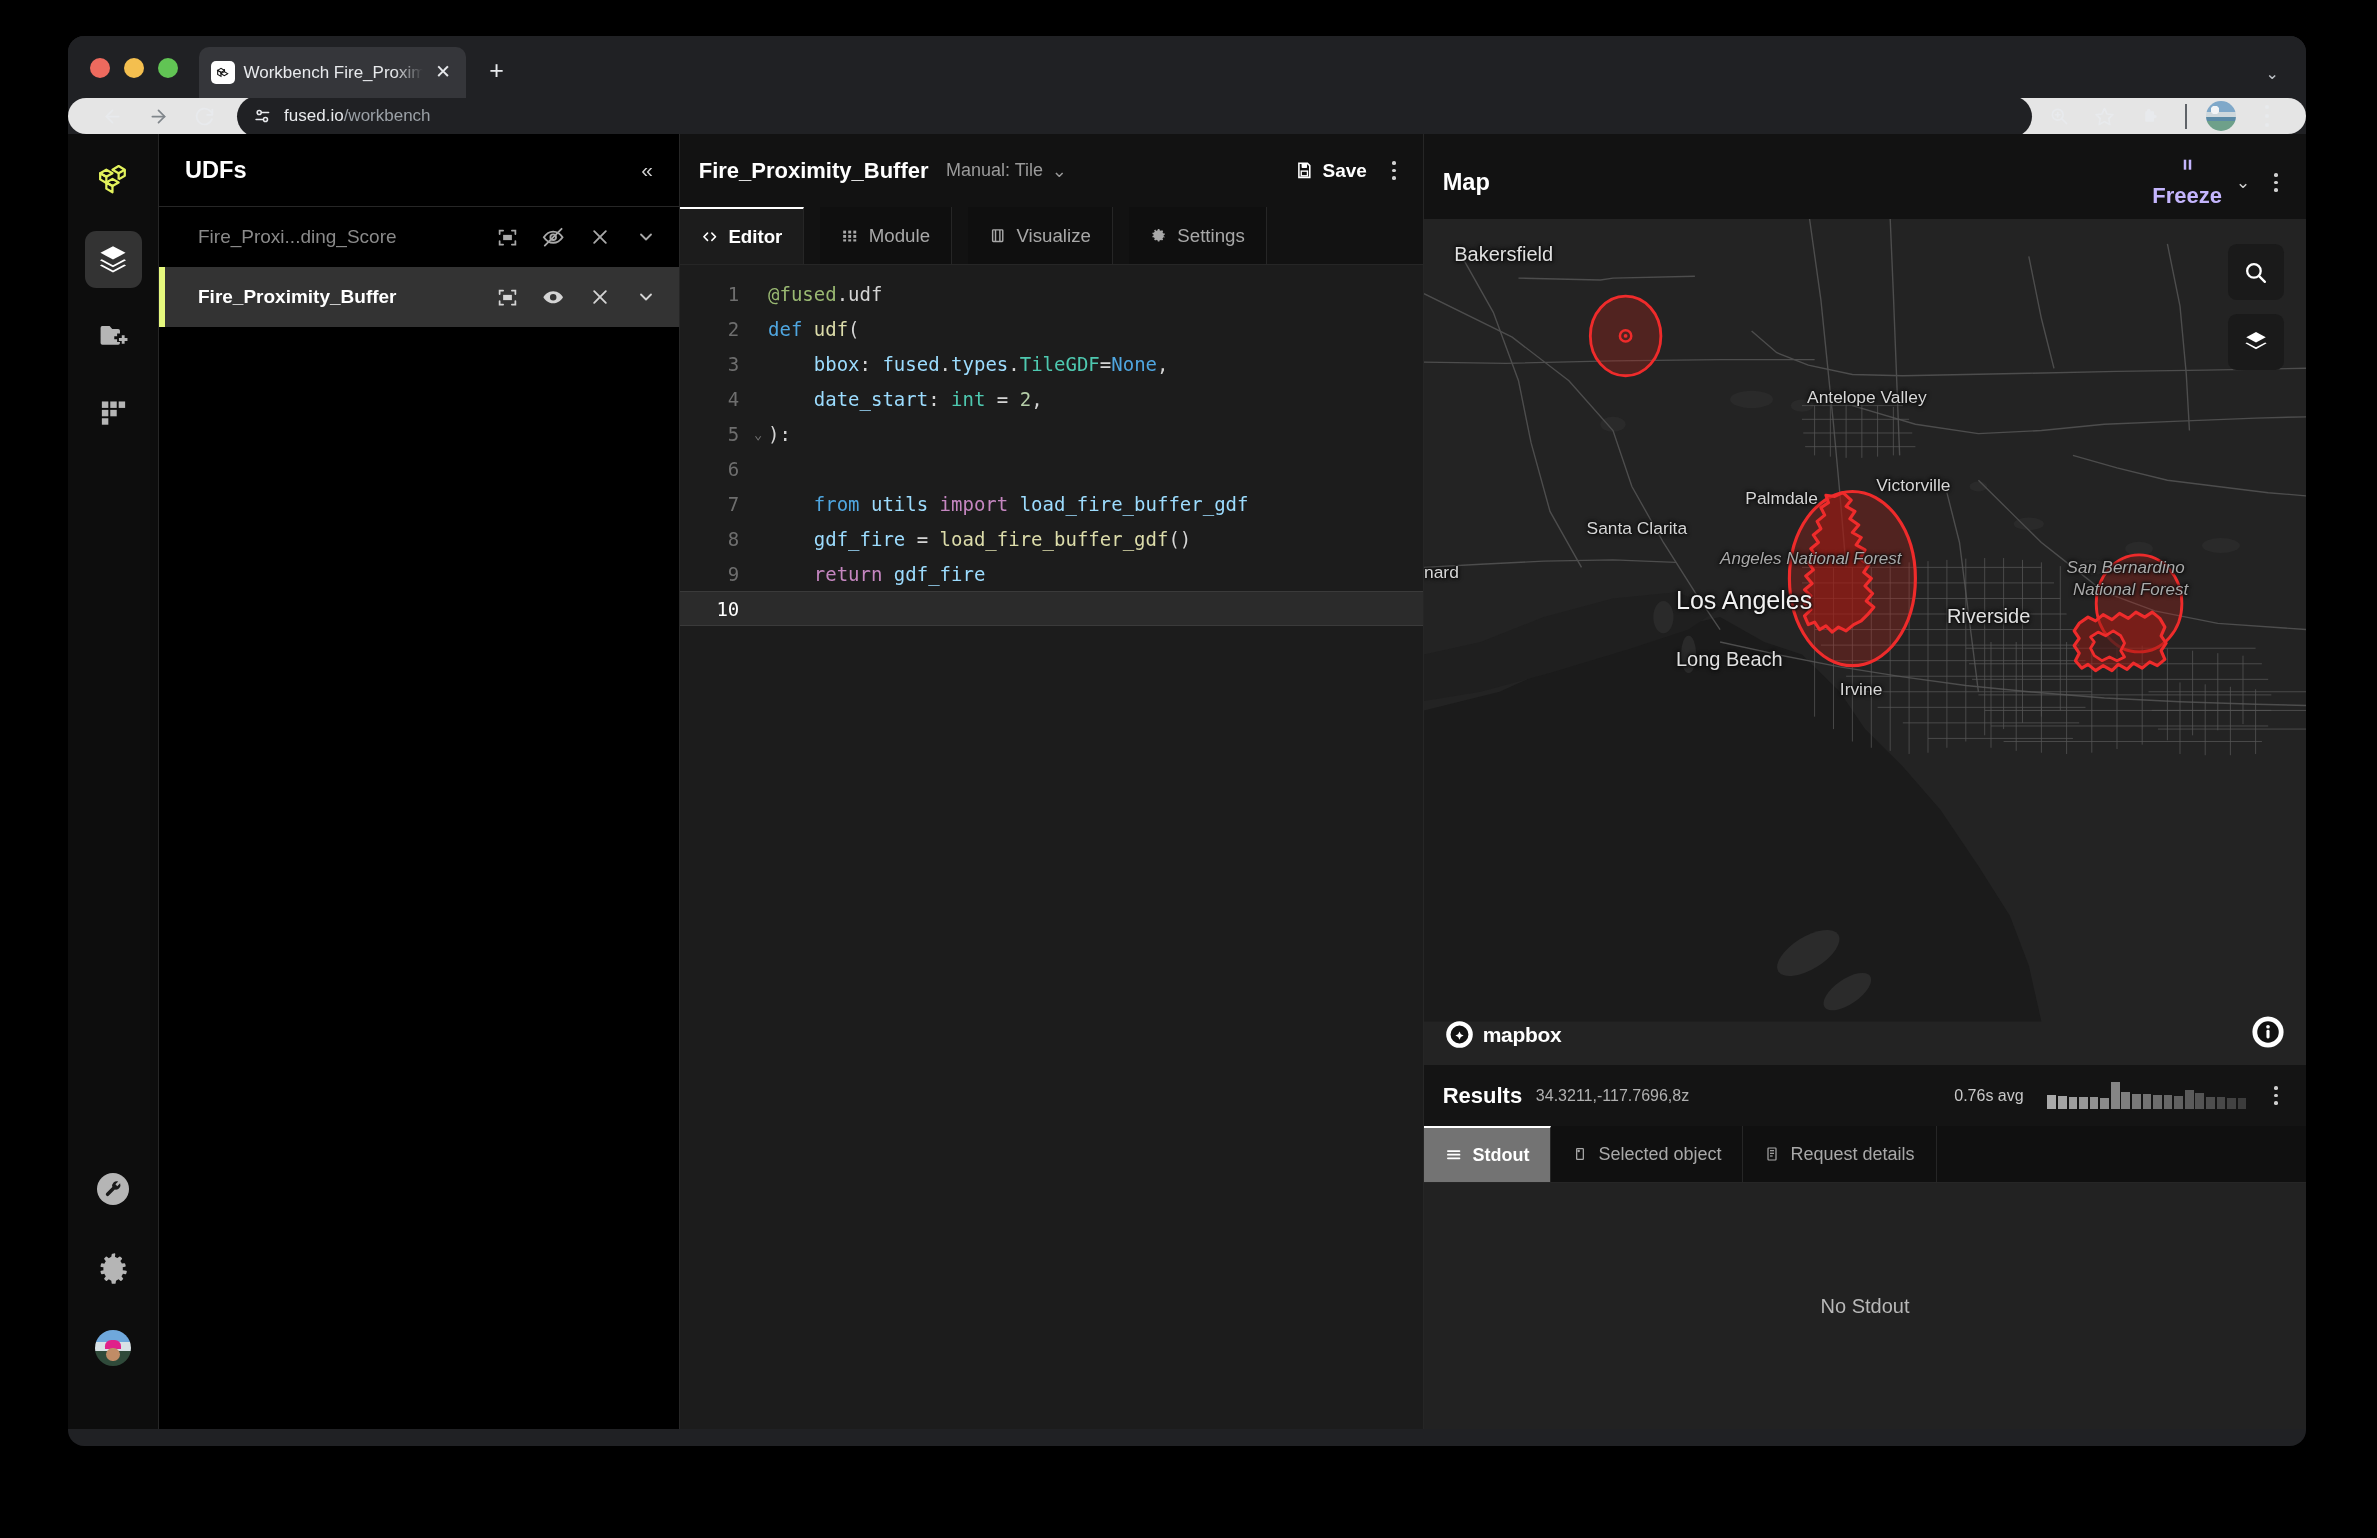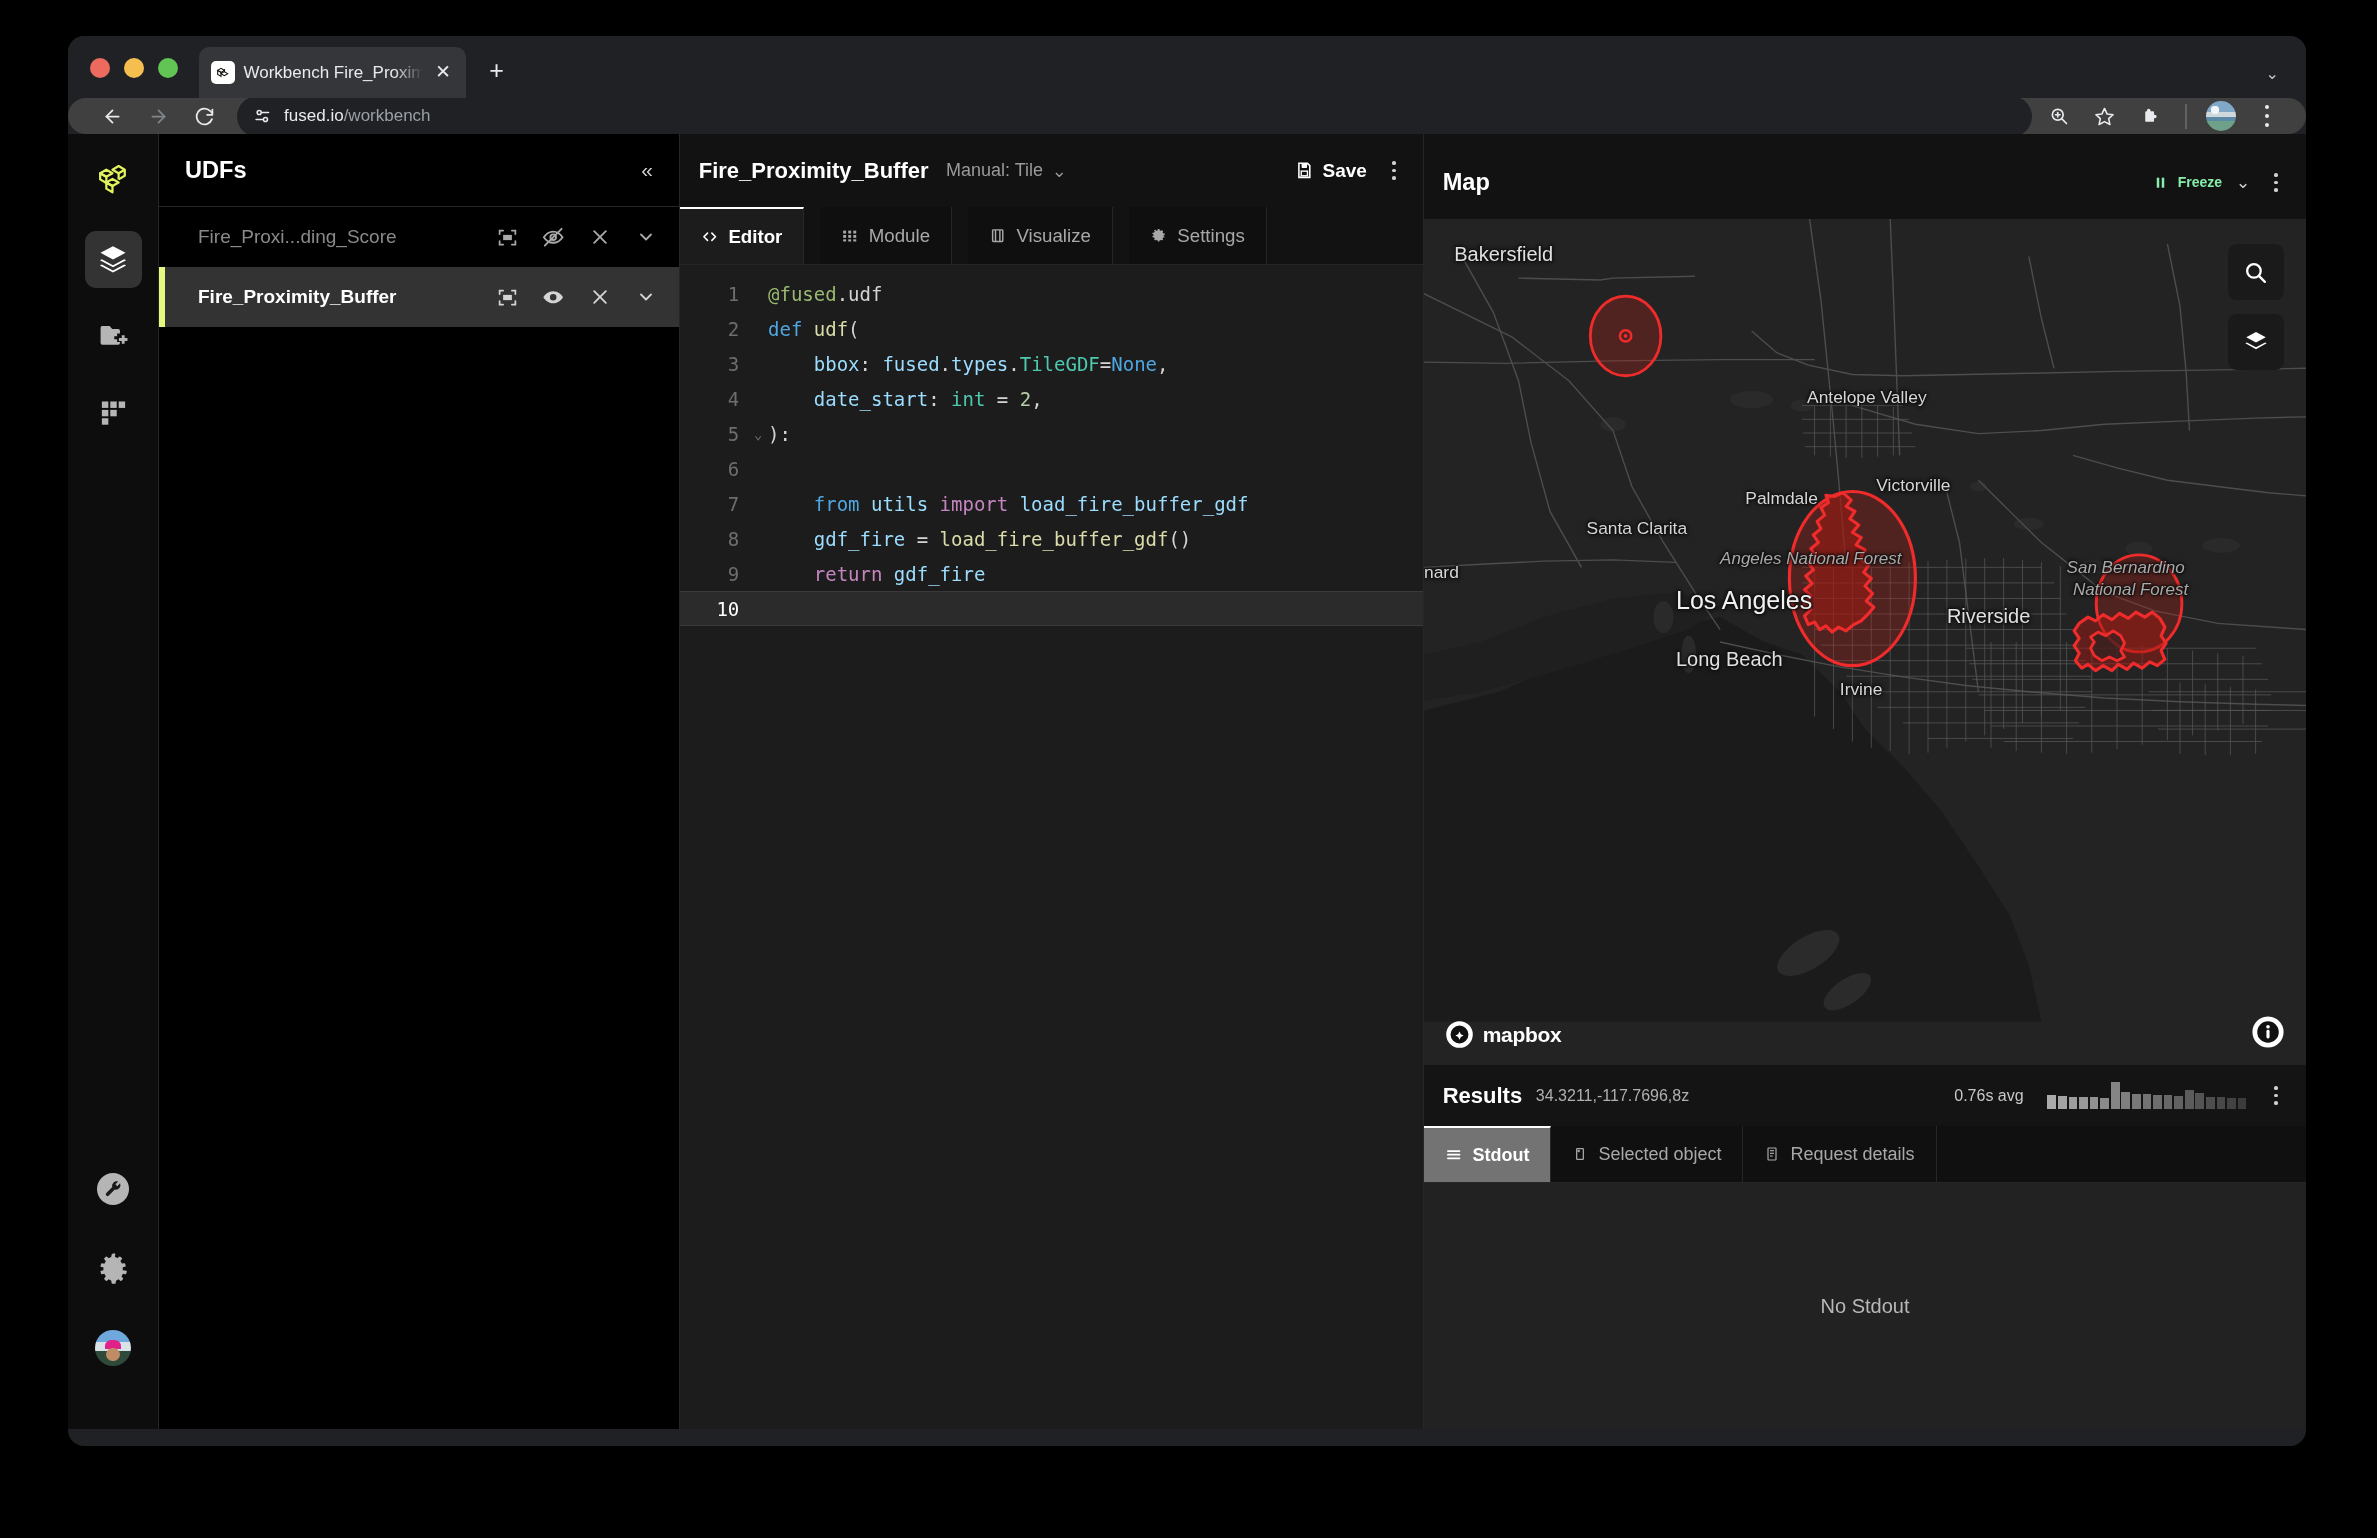--- a/index.html
+++ b/index.html
@@ -59,21 +59,21 @@
     -webkit-mask-image: linear-gradient(to right, #000 84%, transparent 100%);
     mask-image: linear-gradient(to right, #000 84%, transparent 100%);
   }
   .tab-close { color: #e8eaed; font-size: 18.7px; line-height: 1; padding: 3.7px; flex: 0 0 auto; }
   .new-tab { color: #e8eaed; font-size: 25px; line-height: 1; margin-left: 23.6px; padding-bottom: 15px; }
   .win-caret { position: absolute; right: 27px; bottom: 15px; color: #bdc1c6; font-size: 16px; }
 
   
   #toolbar {
     height: 36px;
-    background: #404040;
+    background: #e5e5e5;
     display: flex; align-items: center;
     padding: 0 18.7px 0 21px;
     gap: 0;
     border-radius: 26px;
   }
   .nav-btn { width: 46px; height: 46px; display: flex; align-items: center; justify-content: center; color: #e8eaed; }
   .nav-btn.disabled { color: #80868b; }
   #omnibox {
     flex: 1 1 auto;
     height: 41px;
@@ -235,21 +235,21 @@
   #map-panel { flex: 1 1 auto; display: flex; flex-direction: column; background: #121212; min-width: 0; }
   .map-head {
     height: 73px;
     display: flex; align-items: center;
     padding: 0 21px 0 18.7px;
     background: #121212;
     margin-top: 12px;
   }
   .map-title { color: #ffffff; font-size: 23.6px; font-weight: bold; }
   .map-head-spacer { flex: 1 1 auto; }
-  .freeze-btn { display: flex; align-items: center; gap: 10px; color: #86efac; font-size: 14px; font-weight: bold; }
+  .freeze-btn { display: flex; align-items: center; gap: 10px; color: #c4b5fd; font-size: 22px; font-weight: bold; flex-direction: column; }
   .freeze-caret { color: #cfcfcf; font-size: 17.4px; margin: 0 16px 0 13.7px; }
 
   #map-canvas {
     position: relative;
     height: 846px;
     background: #232323;
     overflow: hidden;
   }
   #map-canvas svg.basemap { position: absolute; inset: 0; width: 100%; height: 100%; }
   .map-label {

